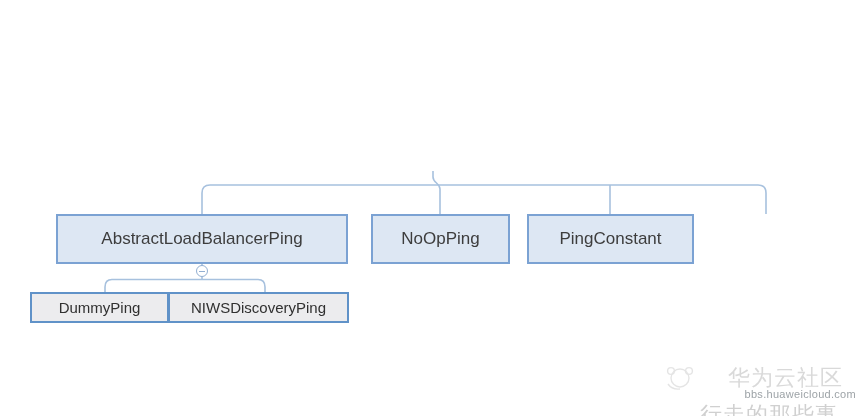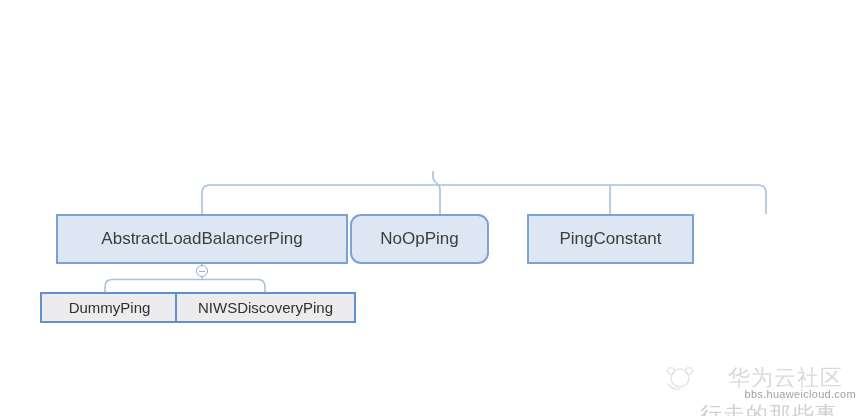--- a/index.html
+++ b/index.html
@@ -41,32 +41,32 @@
     letter-spacing: 0.5px;
   }
   .node-l2 {
     top: 214px; height: 50px;
     background: var(--node_fill, #dde7f3);
     border: 2px solid var(--node_border, #7ba2d3);
     color: var(--node_text, #3d3d3d);
     font-size: 17px;
   }
   .node-albp { left: 56px;  width: 292px; }
-  .node-noop { left: 350px; width: 139px; border-radius: 11px; }
+  .node-noop { left: 371px; width: 139px; }
   .node-pc   { left: 527px; width: 167px; }
   .node-purl { left: 718px; width: 97px;  }
   .node-l3 {
     top: 292px; height: 31px;
     background: var(--leaf_fill, #ececee);
     border: 2px solid var(--leaf_border, #6092c8);
     color: var(--leaf_text, #303030);
     font-size: 15px;
   }
-  .node-dummy { left: 40px;  width: 139px; }
-  .node-niws  { left: 175px; width: 181px; }
+  .node-dummy { left: 30px;  width: 139px; }
+  .node-niws  { left: 168px; width: 181px; }
 
   .collapse-toggle {
     position: absolute;
     left: 196px; top: 265px;
     width: 12px; height: 12px;
     box-sizing: border-box;
     background: #ffffff;
     border: 1px solid #93afd2;
     border-radius: 50%;
     cursor: pointer;

